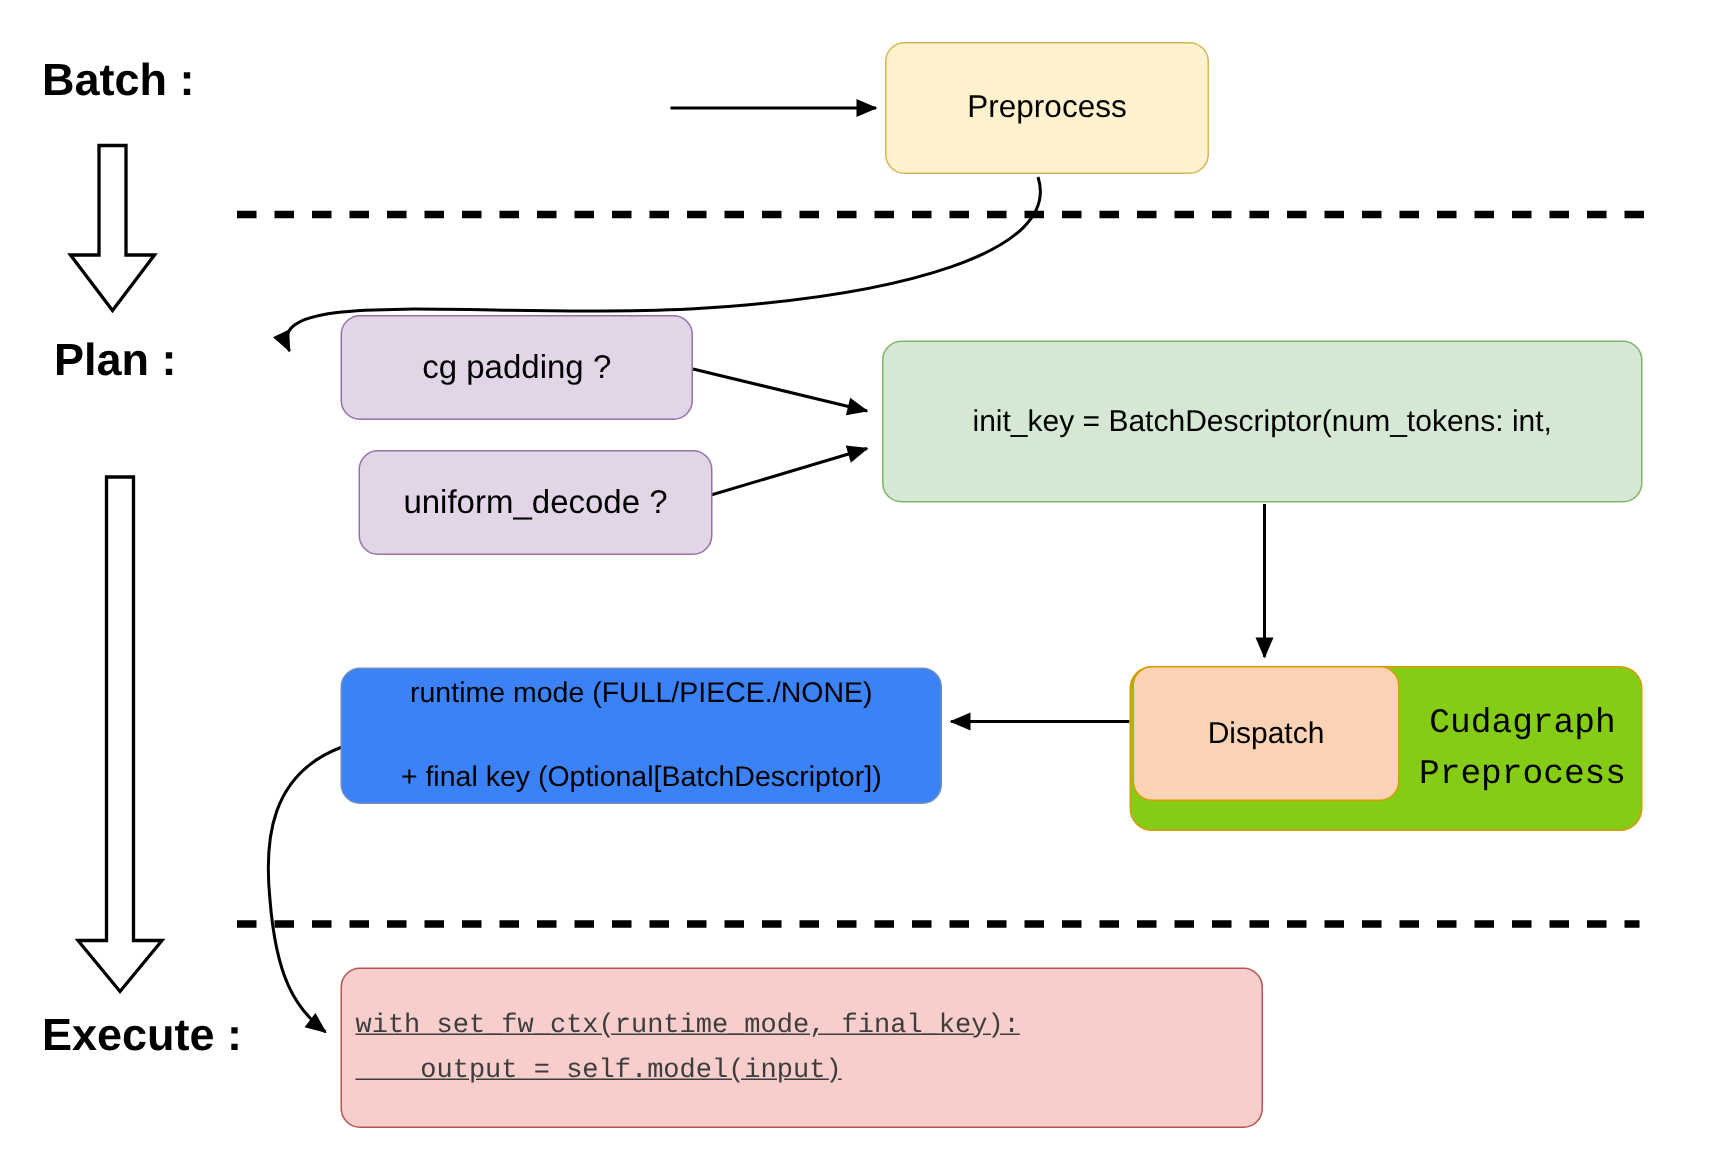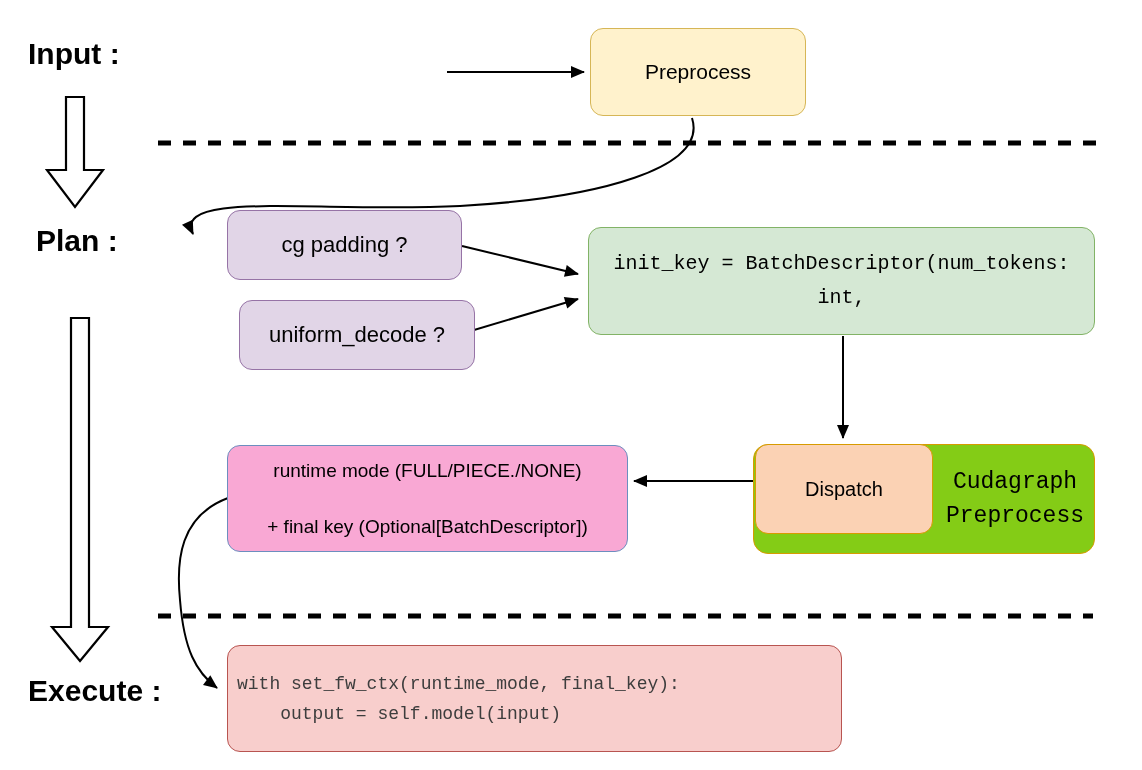--- a/index.html
+++ b/index.html
@@ -16,36 +16,36 @@
   #label-execute{left:28px;top:674px;}
   .node{
     position:absolute;box-sizing:border-box;border-radius:13px;border:1.6px solid;
     display:flex;flex-direction:column;align-items:center;justify-content:center;
     text-align:center;font-size:21px;line-height:1.3;
   }
   #node-input-batch{left:227px;top:28px;width:218px;height:88px;background:#f8cecc;border-color:#b85450;}
   #node-preprocess{left:590px;top:28px;width:216px;height:88px;background:#fff2cc;border-color:#d6b656;}
   #node-cg-padding{left:227px;top:210px;width:235px;height:70px;background:#e1d5e7;border-color:#9673a6;font-size:22px;}
   #node-uniform-decode{left:227px;top:300px;width:236px;height:70px;background:#e1d5e7;border-color:#9673a6;font-size:22px;margin-left:12px;}
-  #node-init-key{left:588px;top:227px;width:507px;height:108px;background:#d5e8d4;border-color:#82b366;font-size:20px;line-height:34px;font-family:Liberation Mono, monospace;}
+  #node-init-key{left:588px;top:227px;width:507px;height:108px;background:#d5e8d4;border-color:#82b366;font-size:20px;line-height:34px;}
   #node-cudagraph{left:753px;top:444px;width:342px;height:110px;background:#84cc16;border-color:#d79b00;border-radius:15px;font-family:Liberation Mono, monospace;}
   #cudagraph-label{
     position:absolute;left:180px;top:0;width:162px;height:100%;
     display:flex;flex-direction:column;align-items:center;justify-content:center;
     font-size:23px;line-height:34px;
   }
   #node-dispatch{left:755px;top:444px;width:178px;height:90px;background:#fbd2b4;border-color:#d79b00;font-size:20px;z-index:2;}
-  #node-runtime{left:227px;top:445px;width:401px;height:107px;background:#f9a8d4;border-color:#6c8ebf;font-size:19px;line-height:33px;gap:23px;}
+  #node-runtime{left:227px;top:445px;width:401px;height:91px;background:#3b82f6;border-color:#6c8ebf;font-size:19px;line-height:33px;gap:23px;}
   #node-code{
     left:227px;top:645px;width:615px;height:107px;background:#f8cecc;border-color:#b85450;
     align-items:flex-start;padding-left:9px;
     font-family:"Liberation Mono", monospace;font-size:18px;line-height:30px;color:#3d3d3d;
     text-align:left;
   }
-  .pre{white-space:pre;}
+  .pre{white-space:pre;text-decoration:underline;}
 </style>
 </head>
 <body>
 
 <div class="canvas">
 
   <svg class="connectors" width="1142" height="770" viewBox="0 0 1142 770" xmlns="http://www.w3.org/2000/svg">
     <defs>
       <marker id="ah" markerUnits="userSpaceOnUse" markerWidth="18" markerHeight="16" refX="14" refY="7" orient="auto">
         <path d="M1,1 L15,7 L1,13 Z" fill="#000"></path>
@@ -60,21 +60,21 @@
 
     <path d="M447,72 H584" fill="none" stroke="#000" stroke-width="2" marker-end="url(#ah)"></path>
     <path d="M692,118 C708,168 600,198 460,206 C320,213 172,190 193,234" fill="none" stroke="#000" stroke-width="2" marker-end="url(#ah)"></path>
     <path d="M462,246 L578,274" fill="none" stroke="#000" stroke-width="2" marker-end="url(#ah)"></path>
     <path d="M464,333 L578,299" fill="none" stroke="#000" stroke-width="2" marker-end="url(#ah)"></path>
     <path d="M843,336 V438" fill="none" stroke="#000" stroke-width="2" marker-end="url(#ah)"></path>
     <path d="M753,481 H634" fill="none" stroke="#000" stroke-width="2" marker-end="url(#ah)"></path>
     <path d="M228,498 C180,516 176,560 180,600 C184,650 196,672 217,688" fill="none" stroke="#000" stroke-width="2" marker-end="url(#ah)"></path>
   </svg>
 
-  <div class="stage-label" id="label-input">Input :</div>
+  <div class="stage-label" id="label-input">Batch :</div>
   <div class="stage-label" id="label-plan">Plan :</div>
   <div class="stage-label" id="label-execute">Execute :</div>
 
 
   <div class="node" id="node-cg-padding">
     <span>cg padding ?</span>
   </div>
 
   <div class="node" id="node-preprocess">
     <span>Preprocess</span>

